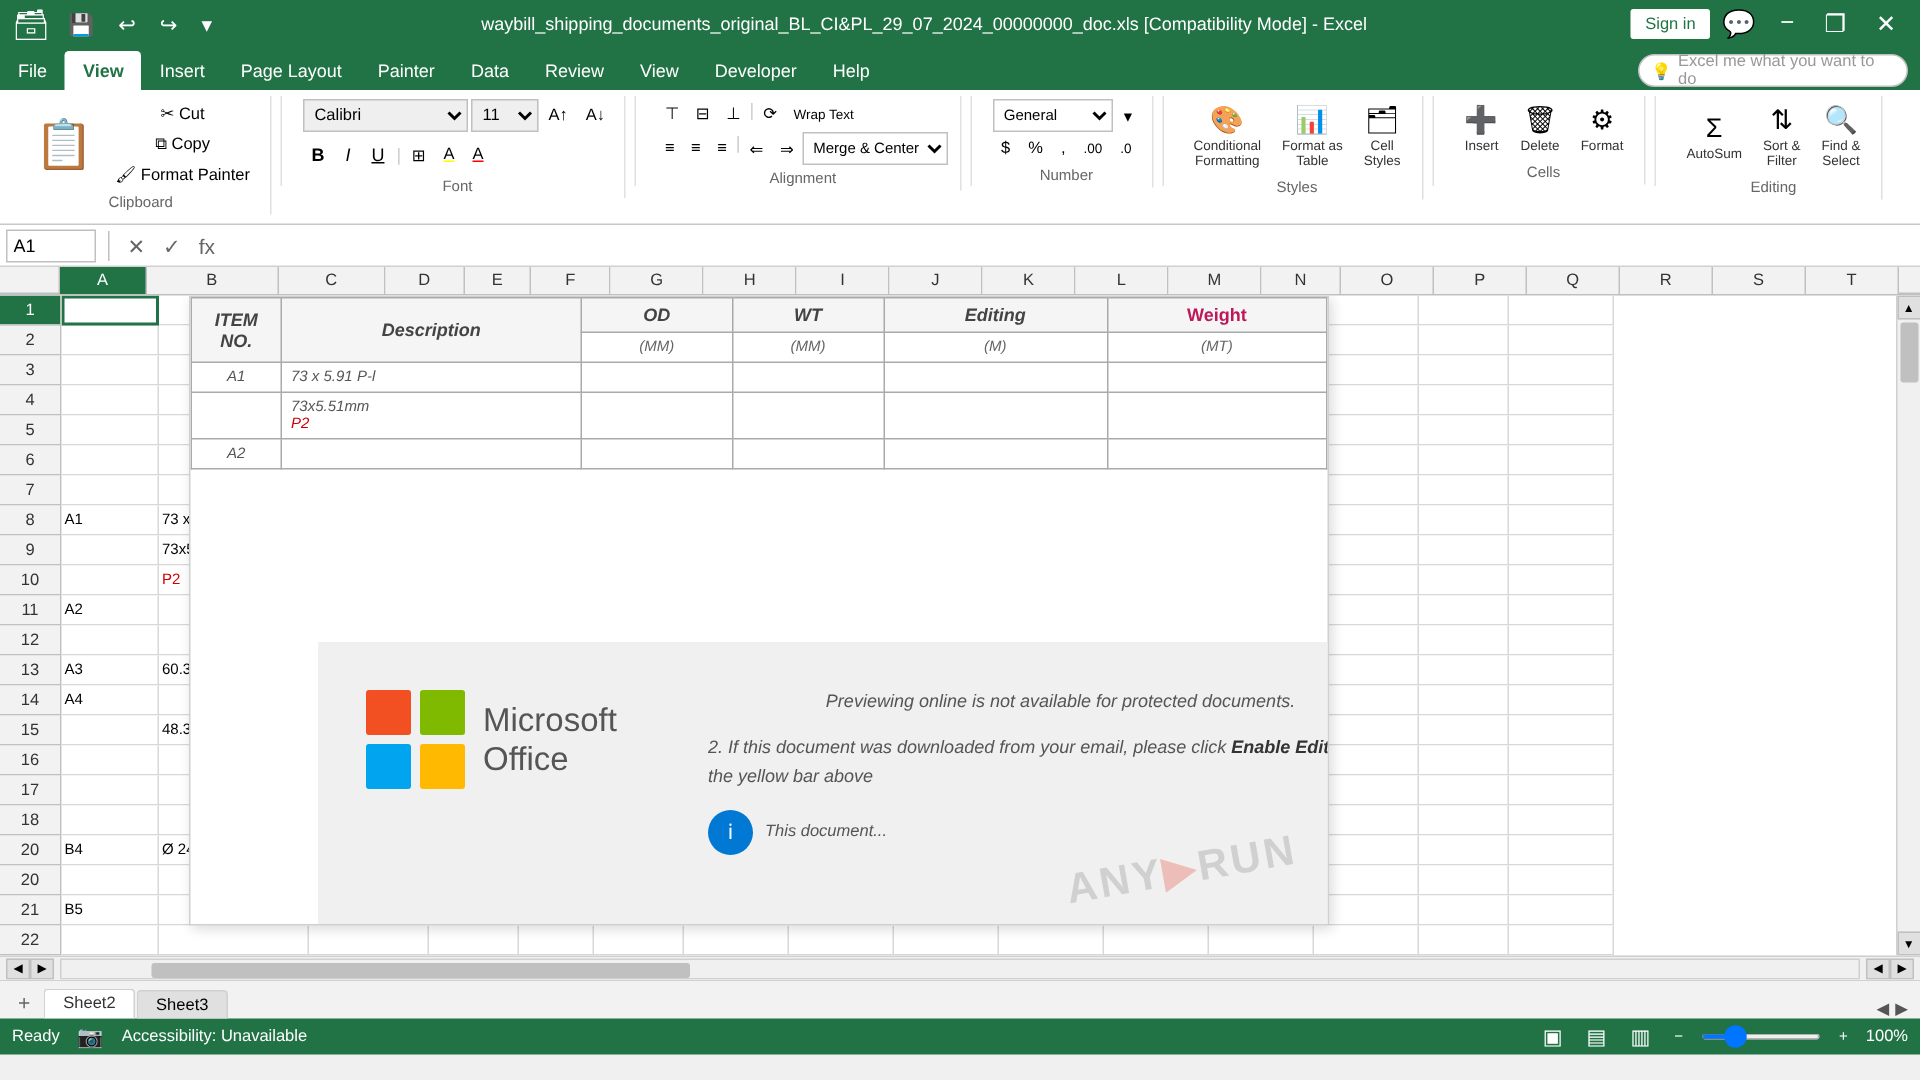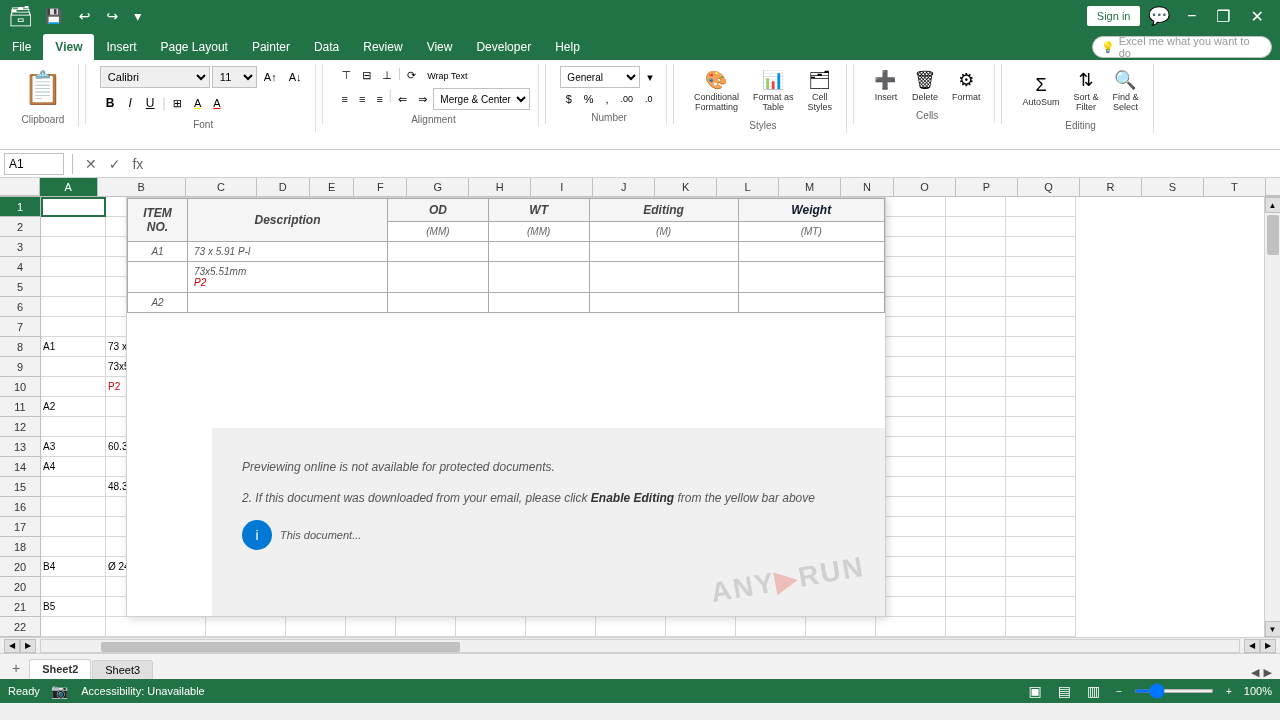--- a/index.html
+++ b/index.html
@@ -71,21 +71,21 @@
     .grid-row { display: flex; }
     .grid-cell { border-right: 1px solid #d8d8d8; border-bottom: 1px solid #d8d8d8; font-size: 11px; padding: 0 2px; display: flex; align-items: center; overflow: hidden; white-space: nowrap; background: white; cursor: default; min-height: 20px; height: 20px; }
     .grid-cell.selected { outline: 2px solid #217346; outline-offset: -2px; z-index: 2; }
 
     
     #h-scrollbar { height: 16px; background: #f0f0f0; border-top: 1px solid #d0d0d0; display: flex; align-items: center; }
 
     
     #sheet-tabs { height: 26px; background: #f2f2f2; border-top: 1px solid #d0d0d0; display: flex; align-items: flex-end; padding-left: 4px; gap: 2px; }
     .sheet-tab { padding: 3px 12px; font-size: 11px; border: 1px solid #d0d0d0; border-bottom: none; background: #e0e0e0; cursor: pointer; border-radius: 3px 3px 0 0; }
-    .sheet-tab.active { background: white; color: #333; font-weight: 700; border-bottom: 1px solid white; }
+    .sheet-tab.active { background: white; color: #333; font-weight: 400; border-bottom: 1px solid white; }
     .add-sheet-btn { padding: 3px 8px; font-size: 14px; cursor: pointer; color: #666; background: none; border: none; }
 
     
     #status-bar { height: 24px; background: #217346; display: flex; align-items: center; justify-content: space-between; padding: 0 8px; color: white; font-size: 11px; }
     #status-bar .left { display: flex; align-items: center; gap: 12px; }
     #status-bar .right { display: flex; align-items: center; gap: 8px; }
     .status-view-btn { background: none; border: none; color: white; cursor: pointer; font-size: 14px; padding: 2px 4px; }
     .zoom-slider { width: 80px; height: 4px; }
 
     
@@ -169,20 +169,23 @@
 <body>
 
 <div id="title-bar">
   <div class="left">
 
     <span style="font-size:20px; color:white;">🗃</span>
     <button class="qat-btn">💾</button>
     <button class="qat-btn">↩</button>
     <button class="qat-btn">↪</button>
     <button class="qat-btn">▾</button>
+  </div>
+  <div class="center">
+    <span>waybill_shipping_documents_original_BL_CI&amp;PL_29_07_2024_00000000_doc.xls [Compatibility Mode] - Excel</span>
   </div>
   <div class="right">
     <button class="sign-in-btn">Sign in</button>
     <span class="notification-icon">💬</span>
     <button class="title-btn">−</button>
     <button class="title-btn">❐</button>
     <button class="title-btn">✕</button>
   </div>
 </div>
 
@@ -204,20 +207,25 @@
         <span>Excel me what you want to do</span>
       </div>
     </div>
   </div>
 
   <div id="ribbon-content">
 
     <div class="ribbon-group">
       <div class="ribbon-group-content" style="flex-direction:row; align-items:stretch;">
         <button class="paste-big" title="Paste">📋</button>
+        <div class="clipboard-right">
+          <button class="rb-small-btn">✂ Cut</button>
+          <button class="rb-small-btn">⧉ Copy</button>
+          <button class="rb-small-btn">🖌 Format Painter</button>
+        </div>
       </div>
       <span class="ribbon-group-label">Clipboard</span>
     </div>
 
     <div class="ribbon-separator"></div>
 
     <div class="ribbon-group" style="min-width:140px;">
       <div style="display:flex; flex-direction:column; gap:3px; width:100%;">
         <div class="font-row">
           <select class="font-name-select">
@@ -802,21 +810,21 @@
         <div id="doc-preview">
 
           <table class="preview-table" style="filter: blur(0.3px);">
             <tbody>
               <tr class="header-row">
                 <th rowspan="2" style="width:60px; font-size:12px; font-style:italic; color:#444;">ITEM NO.</th>
                 <th rowspan="2" style="width:200px; font-style:italic; color:#444;">Description</th>
                 <th style="font-style:italic; color:#444;">OD</th>
                 <th style="font-style:italic; color:#444;">WT</th>
                 <th style="font-style:italic; color:#444;">Editing</th>
-                <th style="font-style:italic; color:#0f172a;">Weight</th>
+                <th style="color:#be185d;">Weight</th>
               </tr>
               <tr class="sub-header">
                 <td style="font-size:10px; color:#666; font-style:italic;">(MM)</td>
                 <td style="font-size:10px; color:#666; font-style:italic;">(MM)</td>
                 <td style="font-size:10px; color:#666; font-style:italic;">(M)</td>
                 <td style="font-size:10px; color:#666; font-style:italic;">(MT)</td>
               </tr>
               <tr>
                 <td style="font-size:10px; font-style:italic; color:#555;">A1</td>
                 <td style="font-size:10px; font-style:italic; text-align:left; color:#555;">73 x 5.91 P-l</td>
@@ -839,23 +847,36 @@
                 <td></td>
                 <td></td>
                 <td></td>
                 <td></td>
               </tr>
             </tbody>
           </table>
 
           <div class="ms-office-overlay">
 
+            <div class="ms-logo">
+              <svg width="70" height="70" viewBox="0 0 70 70">
+
+                <rect x="2" y="2" width="30" height="30" fill="#f25022" rx="2"></rect>
+                <rect x="38" y="2" width="30" height="30" fill="#7fba00" rx="2"></rect>
+                <rect x="2" y="38" width="30" height="30" fill="#00a4ef" rx="2"></rect>
+                <rect x="38" y="38" width="30" height="30" fill="#ffb900" rx="2"></rect>
+              </svg>
+              <div>
+                <div style="font-size:22px; font-weight:300; color:#555;">Microsoft</div>
+                <div style="font-size:22px; font-weight:300; color:#555;">Office</div>
+              </div>
+            </div>
 
             <div class="ms-instructions">
-              <p style="font-style:italic; color:#555;">
+              <p style="font-style:italic; color:#555;text-align:center;">
                 Previewing online is not available for protected documents.
               </p>
               <p style="font-style:italic; color:#555;">
                 2. If this document was downloaded from your email, please click <strong>Enable Editing</strong> from the yellow bar above
               </p>
               <div style="display:flex; align-items:center; gap:8px; margin-top:8px;">
                 <div style="width:30px; height:30px; background:#0078d4; border-radius:50%; display:flex; align-items:center; justify-content:center;">
                   <span style="color:white; font-size:14px;">ℹ</span>
                 </div>
                 <span style="font-size:11px; font-style:italic; color:#555;">This document...</span>

